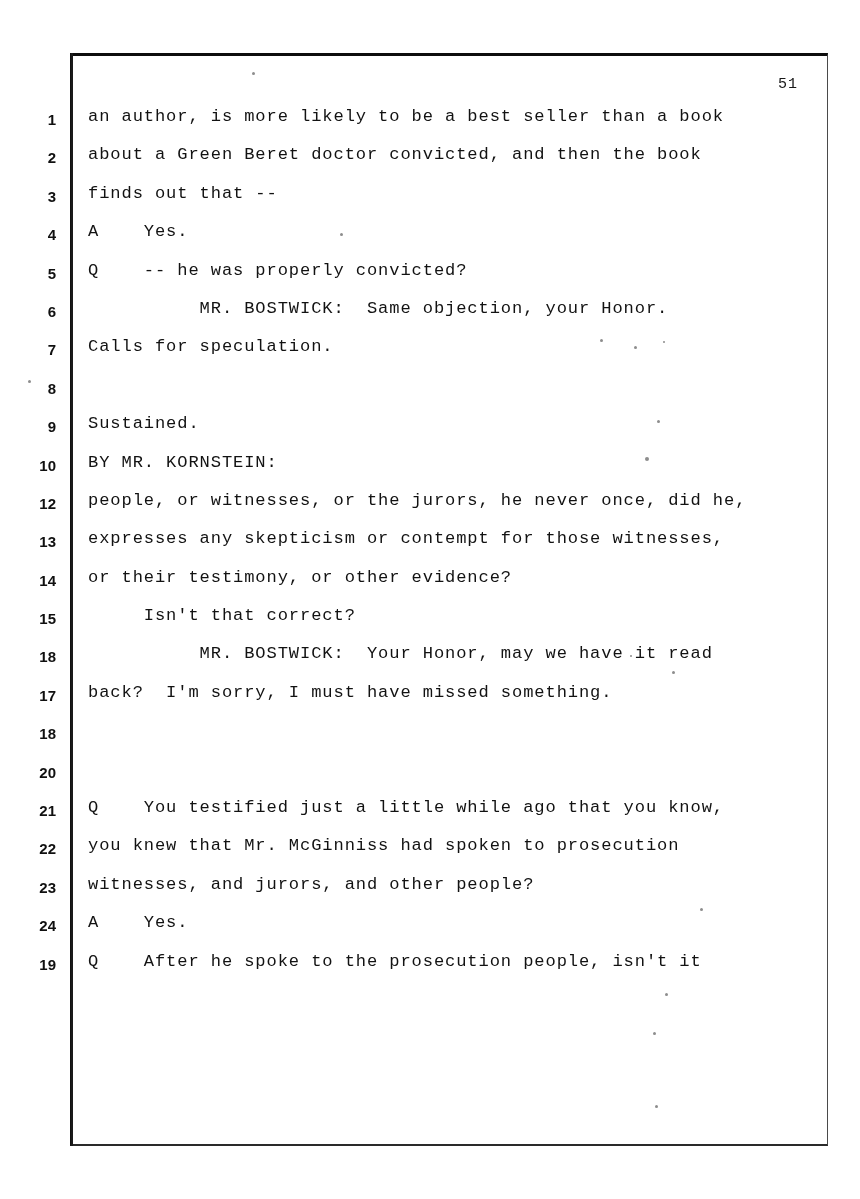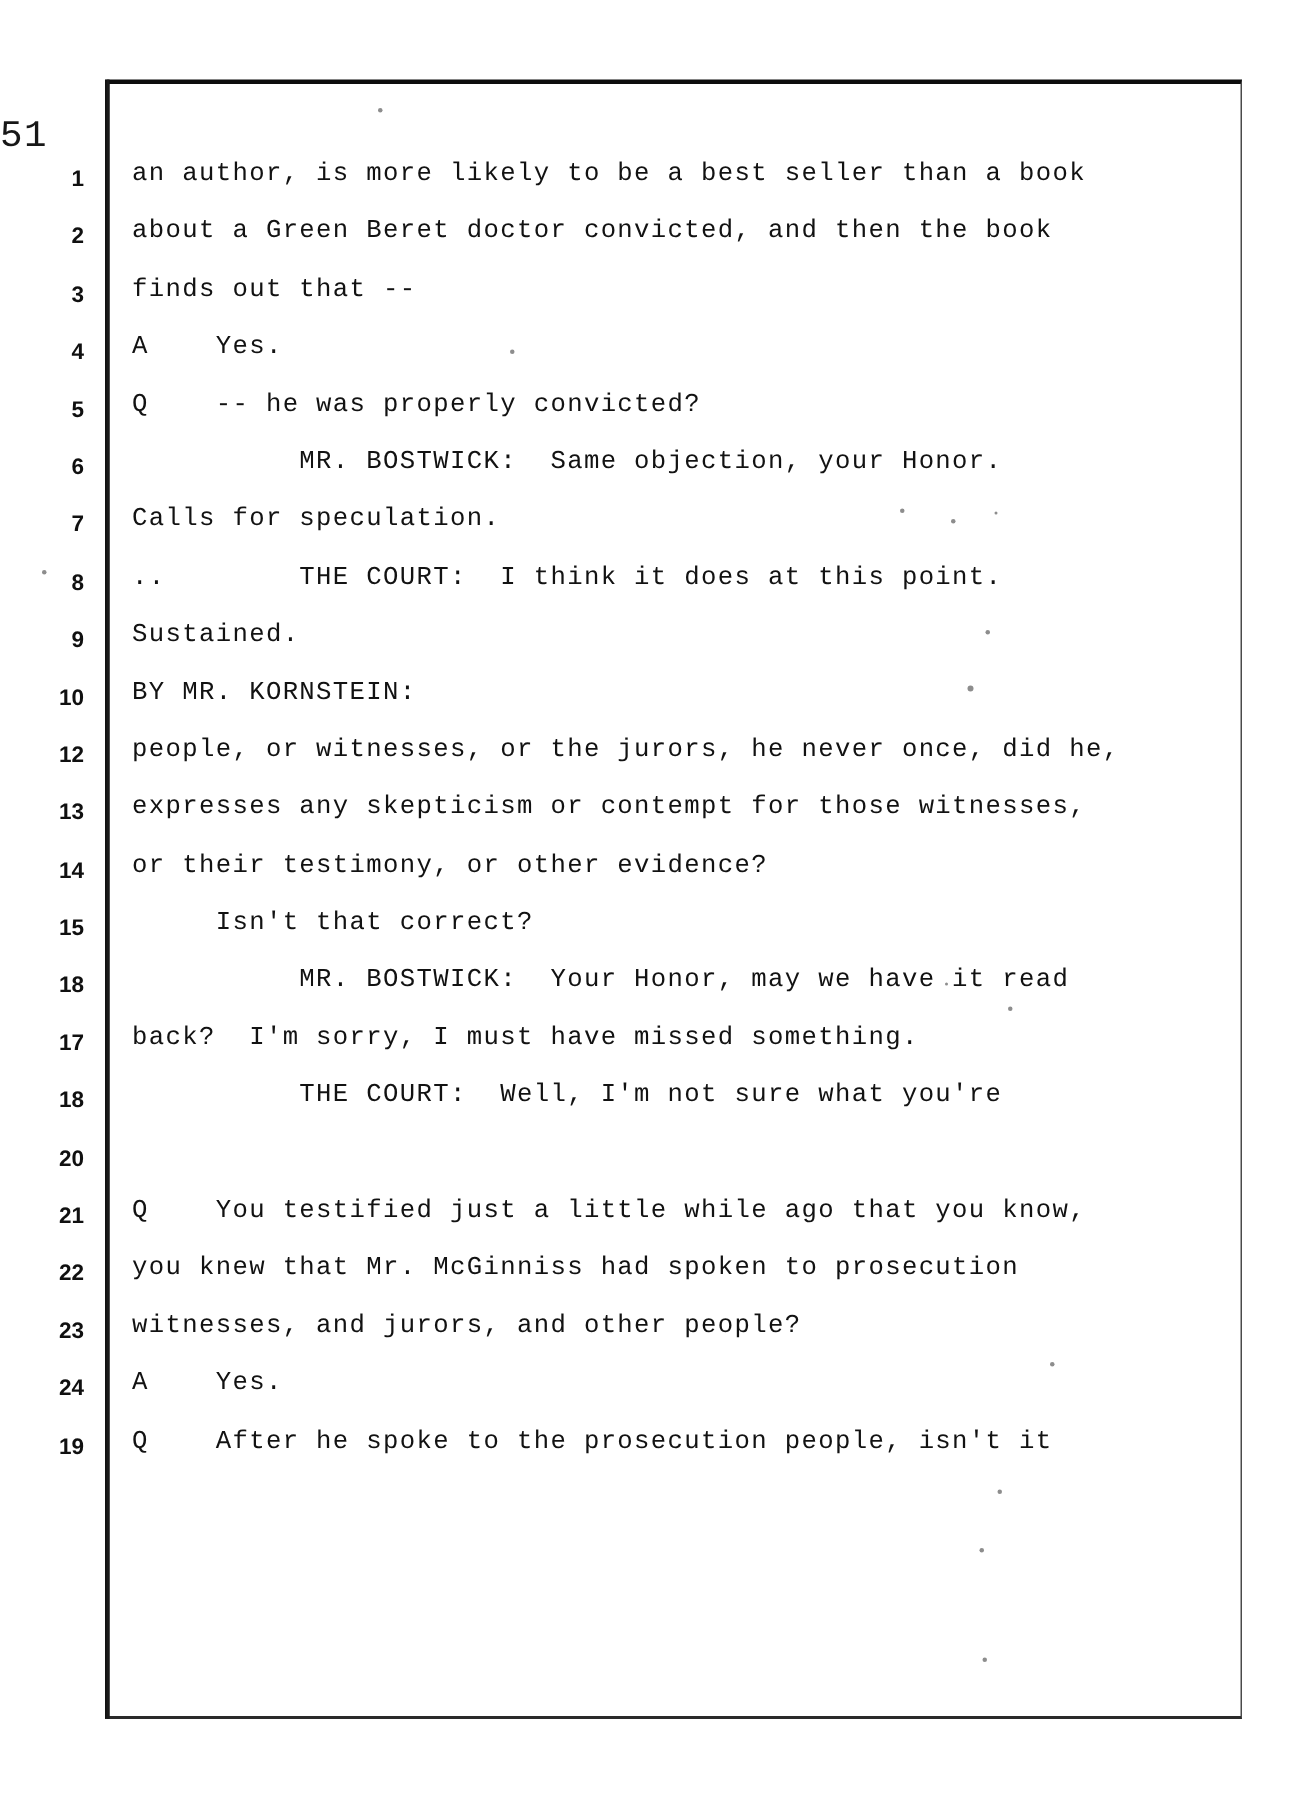--- a/index.html
+++ b/index.html
@@ -45,21 +45,22 @@
     background: #1a1a1a;
     pointer-events: none;
   }
 
   
   .page-number {
     position: absolute;
     top: 76px;
     left: 0;
     width: 798px;
-    font-size: 25px;
+    text-align: right;
+    font-size: 15px;
     letter-spacing: 1px;
     color: #171717;
   }
 
   
   .transcript {
     position: absolute;
     top: 107px;
     left: 0;
     width: 860px;
@@ -132,21 +133,20 @@
     <div class="tline">
       <span class="lineno">6</span>
       <span class="ltext">          MR. BOSTWICK:  Same objection, your Honor.</span>
     </div>
     <div class="tline">
       <span class="lineno">7</span>
       <span class="ltext">Calls for speculation.</span>
     </div>
     <div class="tline">
       <span class="lineno">8</span>
-      <span class="ltext">..        THE COURT:  I think it does at this point.</span>
     </div>
     <div class="tline">
       <span class="lineno">9</span>
       <span class="ltext">Sustained.</span>
     </div>
     <div class="tline">
       <span class="lineno">10</span>
       <span class="ltext">BY MR. KORNSTEIN:</span>
     </div>
     <div class="tline">
@@ -168,21 +168,20 @@
     <div class="tline">
       <span class="lineno">18</span>
       <span class="ltext">          MR. BOSTWICK:  Your Honor, may we have it read</span>
     </div>
     <div class="tline">
       <span class="lineno">17</span>
       <span class="ltext">back?  I'm sorry, I must have missed something.</span>
     </div>
     <div class="tline">
       <span class="lineno">18</span>
-      <span class="ltext">          THE COURT:  Well, I'm not sure what you're</span>
     </div>
     <div class="tline">
       <span class="lineno">20</span>
     </div>
     <div class="tline">
       <span class="lineno">21</span>
       <span class="ltext">Q    You testified just a little while ago that you know,</span>
     </div>
     <div class="tline">
       <span class="lineno">22</span>

